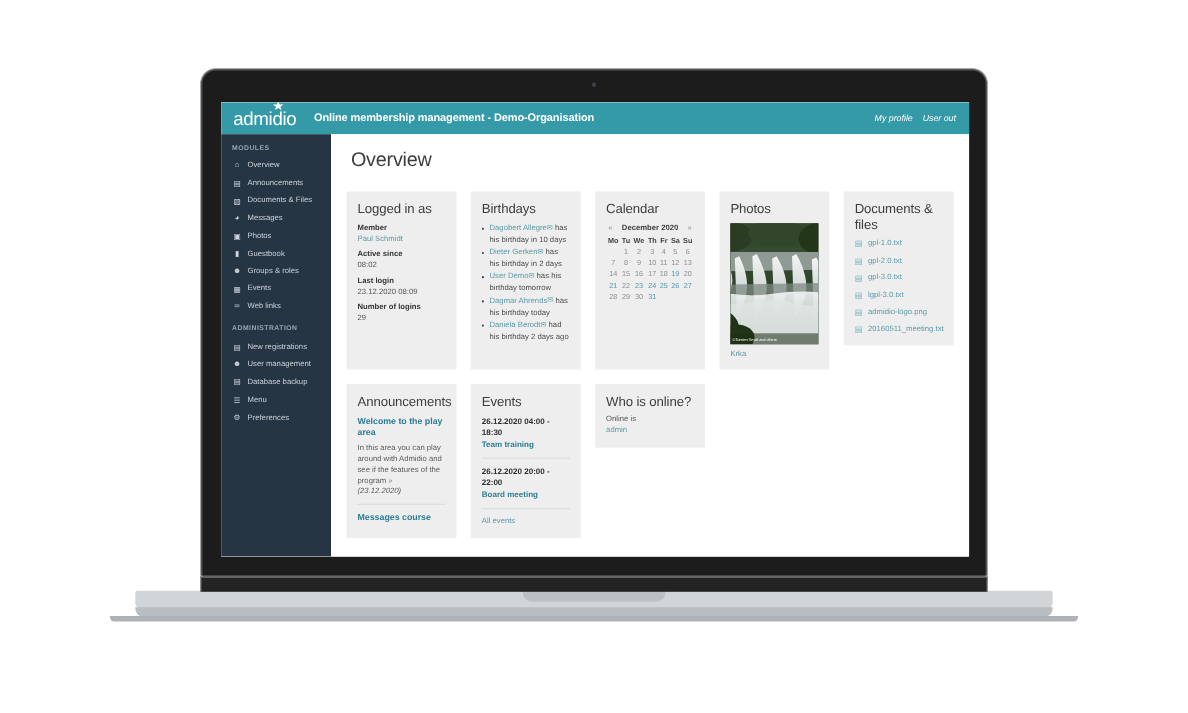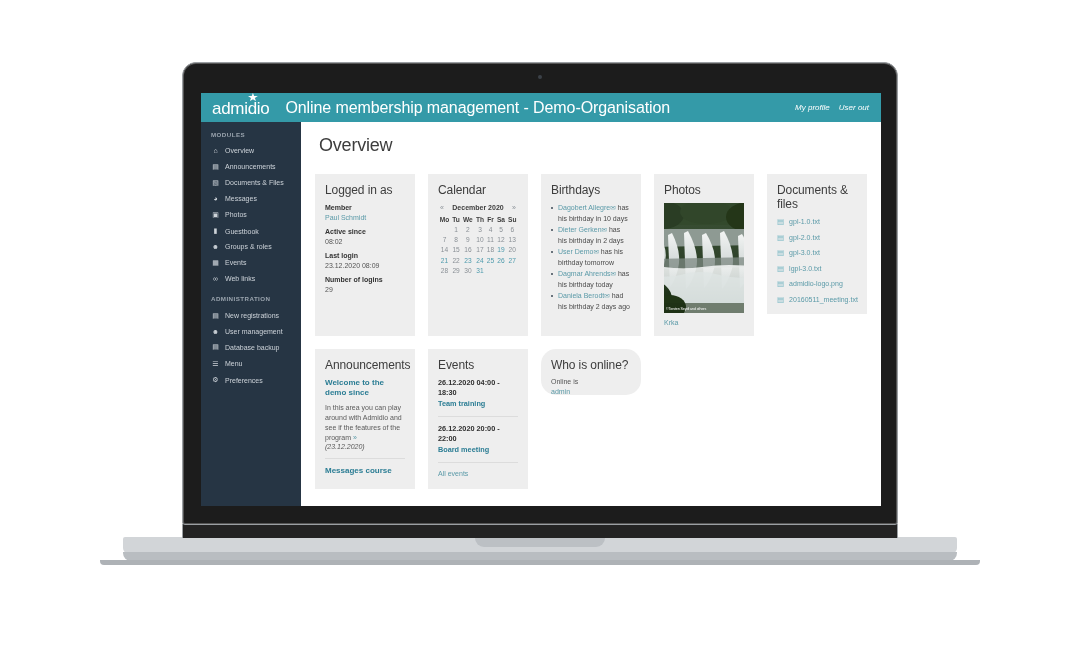--- a/index.html
+++ b/index.html
@@ -111,22 +111,22 @@
   .logo .bird {
     position: absolute;
     left: 36px; top: -6px;
     font-size: 11px;
     line-height: 1;
     color: #ffffff;
     transform: scaleX(1.15);
   }
   .topbar-title {
     color: #ffffff;
-    font-size: 16px;
-    font-weight: normal;
+    font-size: 10px;
+    font-weight: bold;
     margin-left: 16px;
     letter-spacing: -0.1px;
     white-space: nowrap;
   }
   .topbar-right {
     margin-left: auto;
     display: flex;
     gap: 9px;
     font-style: italic;
   }
@@ -447,20 +447,31 @@
               <div class="card">
                 <div class="card-title">Logged in as</div>
                 <div class="lbl">Member</div>
                 <div class="val link">Paul Schmidt</div>
                 <div class="lbl">Active since</div>
                 <div class="val">08:02</div>
                 <div class="lbl">Last login</div>
                 <div class="val">23.12.2020 08:09</div>
                 <div class="lbl">Number of logins</div>
                 <div class="val">29</div>
+              </div>
+
+              <div class="card">
+                <div class="card-title">Birthdays</div>
+                <ul class="bdays" id="bday-list">
+                    <li><span class="bname">Dagobert Allegre</span><span class="mail-ic"> ✉ </span><span> has his birthday in 10 days</span></li>
+                    <li><span class="bname">Dieter Gerken</span><span class="mail-ic"> ✉ </span><span> has his birthday in 2 days</span></li>
+                    <li><span class="bname">User Demo</span><span class="mail-ic"> ✉ </span><span> has his birthday tomorrow</span></li>
+                    <li><span class="bname">Dagmar Ahrends</span><span class="mail-ic"> ✉ </span><span> has his birthday today</span></li>
+                    <li><span class="bname">Daniela Berodt</span><span class="mail-ic"> ✉ </span><span> had his birthday 2 days ago</span></li>
+                  </ul>
               </div>
 
               <div class="card">
                 <div class="card-title">Calendar</div>
                 <div class="cal-head">
                   <span class="arrow">«</span>
                   <span>December 2020</span>
                   <span class="arrow">»</span>
                 </div>
                 <table class="cal">
@@ -519,31 +530,20 @@
                         <td class="hl">31</td>
                         <td></td>
                         <td></td>
                         <td></td>
                       </tr>
                     </tbody>
                 </table>
               </div>
 
               <div class="card">
-                <div class="card-title">Birthdays</div>
-                <ul class="bdays" id="bday-list">
-                    <li><span class="bname">Dagobert Allegre</span><span class="mail-ic"> ✉ </span><span> has his birthday in 10 days</span></li>
-                    <li><span class="bname">Dieter Gerken</span><span class="mail-ic"> ✉ </span><span> has his birthday in 2 days</span></li>
-                    <li><span class="bname">User Demo</span><span class="mail-ic"> ✉ </span><span> has his birthday tomorrow</span></li>
-                    <li><span class="bname">Dagmar Ahrends</span><span class="mail-ic"> ✉ </span><span> has his birthday today</span></li>
-                    <li><span class="bname">Daniela Berodt</span><span class="mail-ic"> ✉ </span><span> had his birthday 2 days ago</span></li>
-                  </ul>
-              </div>
-
-              <div class="card">
                 <div class="card-title">Photos</div>
                 <div class="photo-frame">
                   <svg width="100%" height="100%" viewBox="0 0 120 110" preserveAspectRatio="xMidYMid slice">
                     <defs>
                       <linearGradient id="sky" x1="0" y1="0" x2="0" y2="1">
                         <stop offset="0%" stop-color="#3c5236"></stop>
                           <stop offset="100%" stop-color="#22341f"></stop>
                       </linearGradient>
                       <linearGradient id="wtr" x1="0" y1="0" x2="0" y2="1">
                         <stop offset="0%" stop-color="#f2f4f3"></stop>
@@ -607,42 +607,42 @@
                     <div class="file-row">
                       <span class="file-ic">▤</span>
                       <span>20160511_meeting.txt</span>
                     </div>
                   </div>
               </div>
 
               <div class="card row2">
                 <div class="card-title">Announcements</div>
                 <div id="ann-list">
-                    <div class="ann-title">Welcome to the demo since</div>
+                    <div class="ann-title">Welcome to the play area</div>
                     <div class="ann-body"><span>In this area you can play around with Admidio and see if the features of the program </span><span class="chev">»</span></div>
                     <div class="ann-date">(23.12.2020)</div>
                     <div class="hr"></div>
                     <div class="ann-title">Messages course</div>
                   </div>
               </div>
 
               <div class="card row2">
                 <div class="card-title">Events</div>
                 <div id="ev-list">
                     <div class="ev-when">26.12.2020  04:00 - 18:30</div>
                     <div class="ev-name">Team training</div>
                     <div class="hr"></div>
                     <div class="ev-when">26.12.2020  20:00 - 22:00</div>
                     <div class="ev-name">Board meeting</div>
                   </div>
                 <div class="hr"></div>
                 <div class="all-events">All events</div>
               </div>
 
-              <div class="card row2" style="height:46px;border-radius:15px;">
+              <div class="card row2" style="height:58px;">
                 <div class="card-title">Who is online?</div>
                 <div class="on-lbl">Online is</div>
                 <div class="on-user">admin</div>
               </div>
 
             </div>
           </div>
         </div>
 
       </div>

